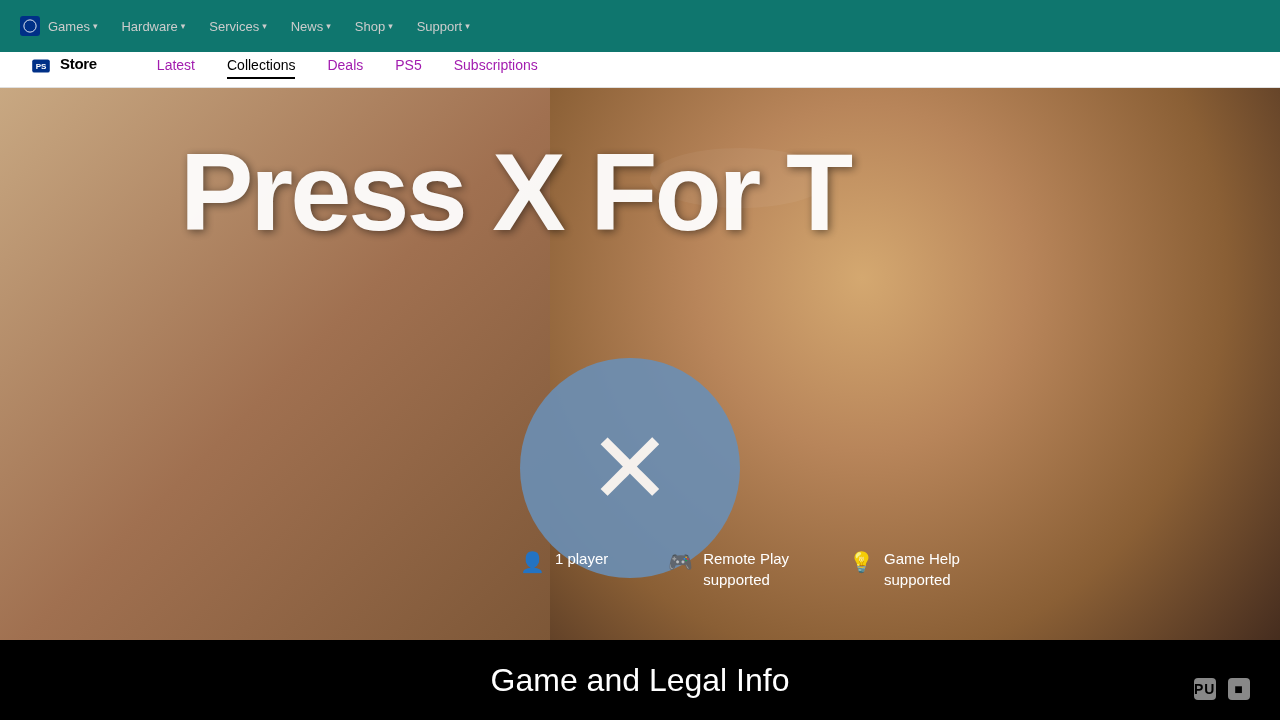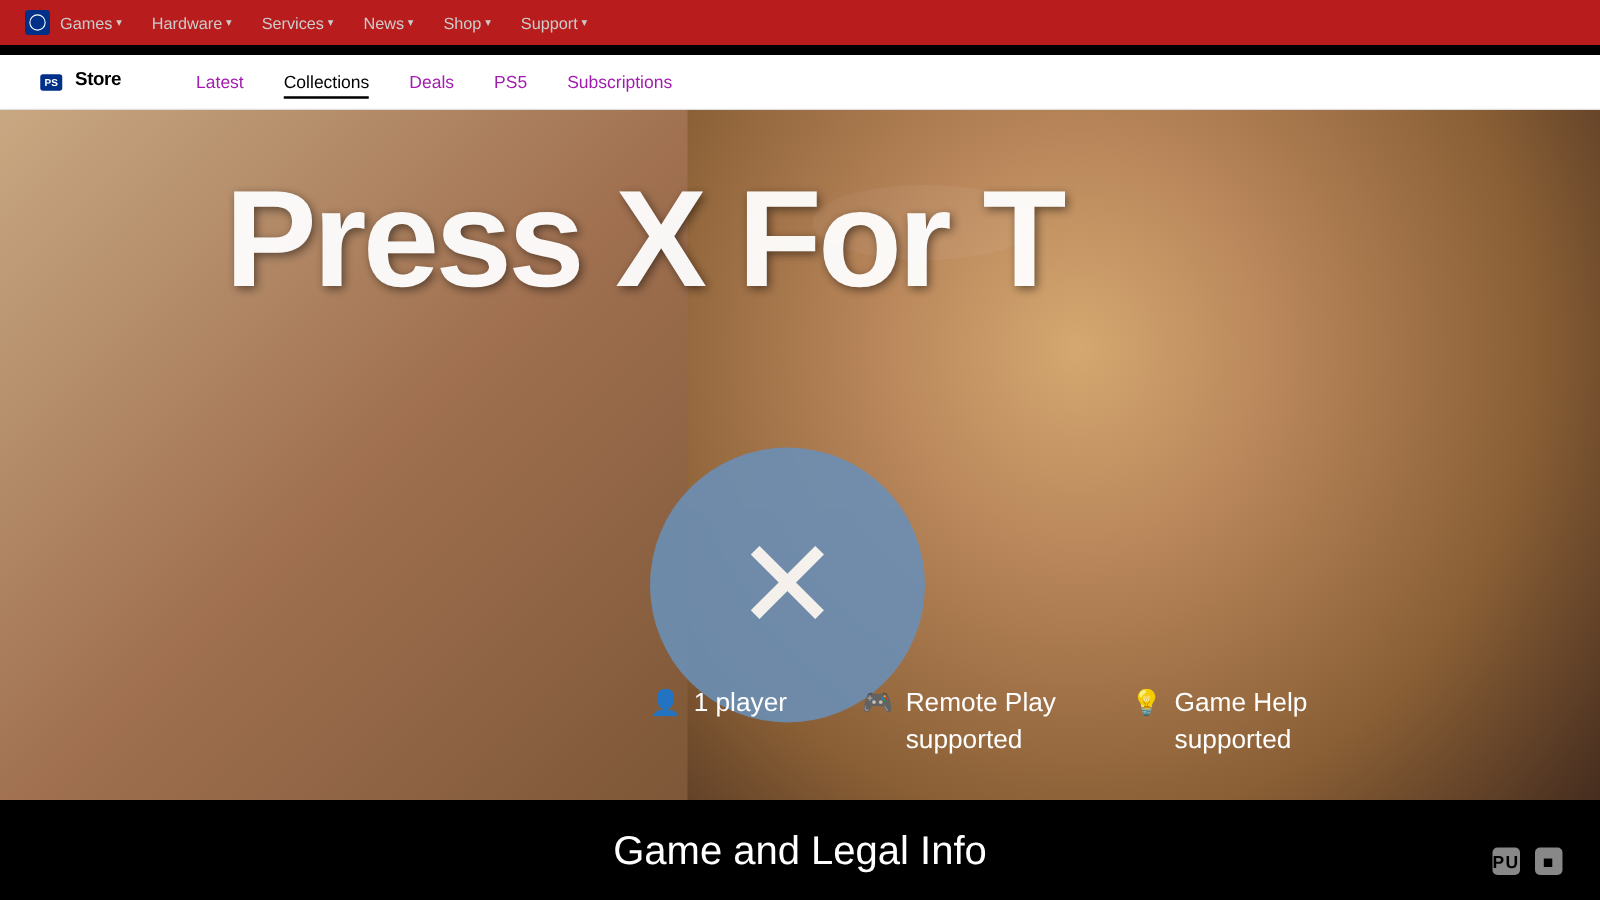--- a/index.html
+++ b/index.html
@@ -2,22 +2,22 @@
 <html><head>
   <meta charset="utf-8">
   <style>
     * { margin: 0; padding: 0; box-sizing: border-box; }
     body { width: 1280px; height: 720px; overflow: hidden; font-family: -apple-system, BlinkMacSystemFont, 'Segoe UI', sans-serif; background: #000; }
 
     
     .top-nav {
       position: absolute;
       top: 0; left: 0; right: 0;
-      height: 36px;
-      background: #b91c1c;
+      height: 52px;
+      background: #0f766e;
       display: flex;
       align-items: center;
       padding: 0 20px;
       z-index: 100;
     }
     .top-nav-logo {
       width: 20px; height: 20px;
       background: #003087;
       border-radius: 3px;
       margin-right: 8px;
@@ -211,21 +211,21 @@
       align-items: flex-start;
       gap: 10px;
       color: #fff;
     }
     .feature-icon {
       font-size: 20px;
       margin-top: 2px;
       opacity: 0.9;
     }
     .feature-text {
-      font-size: 21px;
+      font-size: 15px;
       line-height: 1.4;
       color: #fff;
     }
 
     
     .bottom-section {
       position: absolute;
       bottom: 0; left: 0; right: 0;
       height: 80px;
       background: #000;

